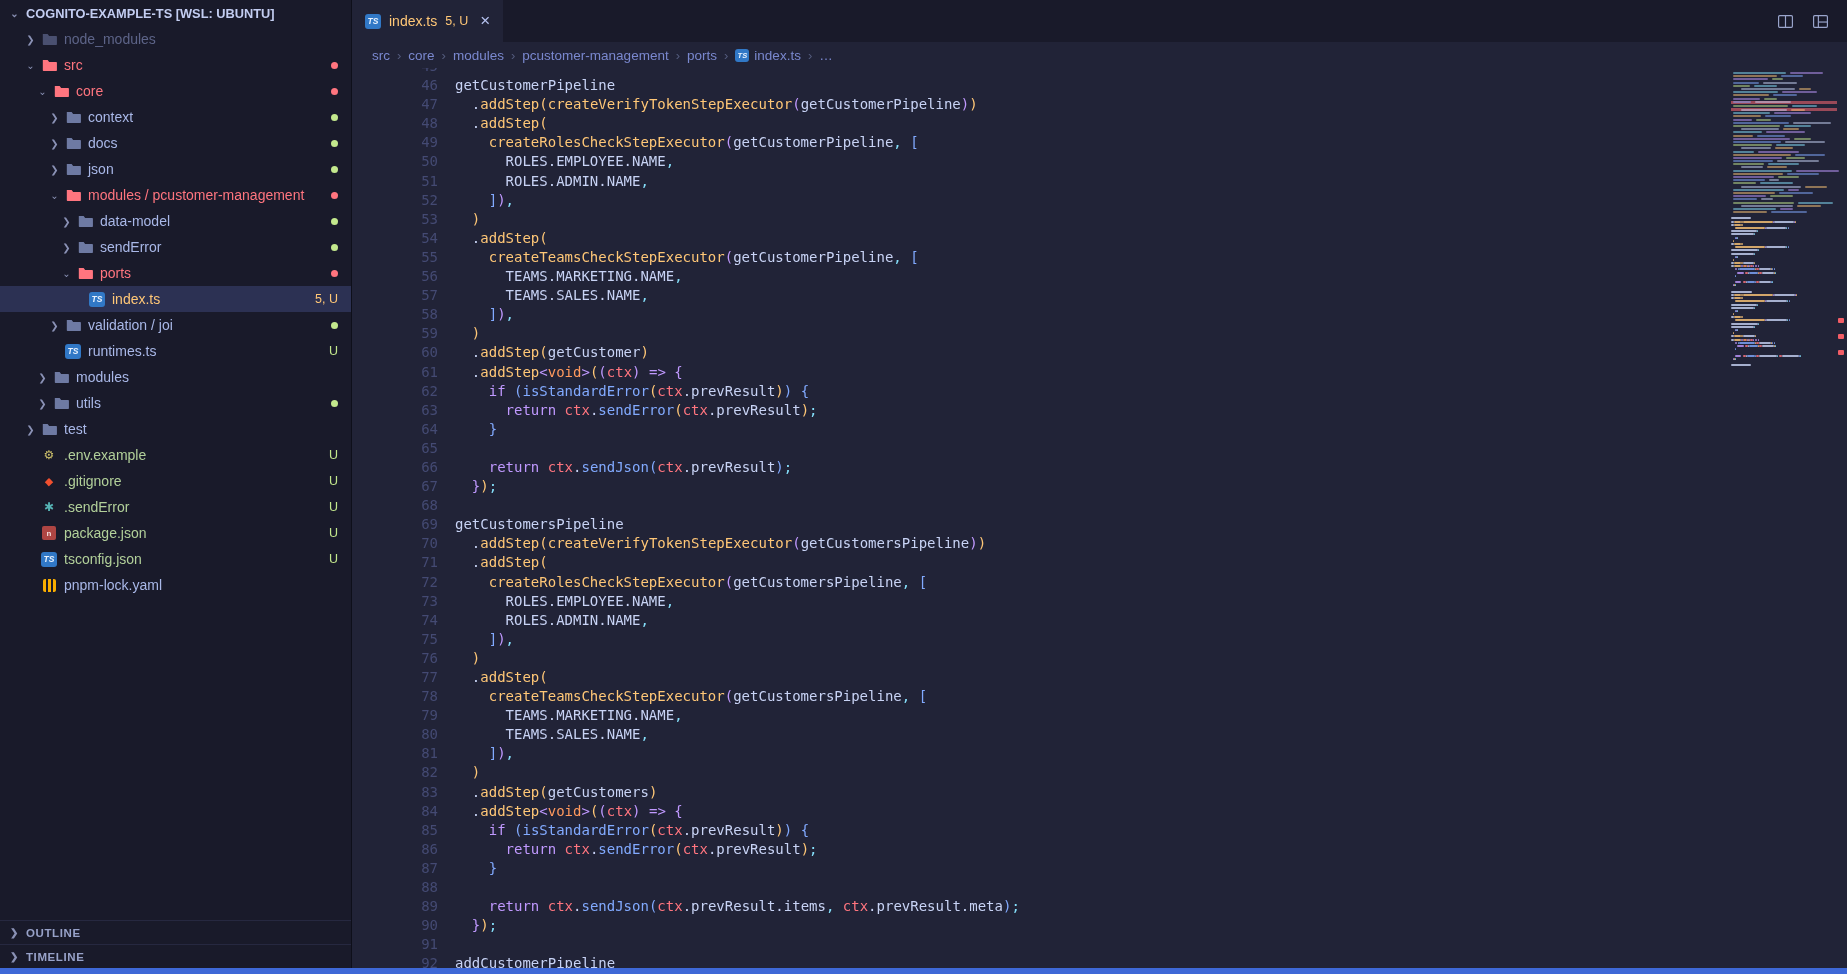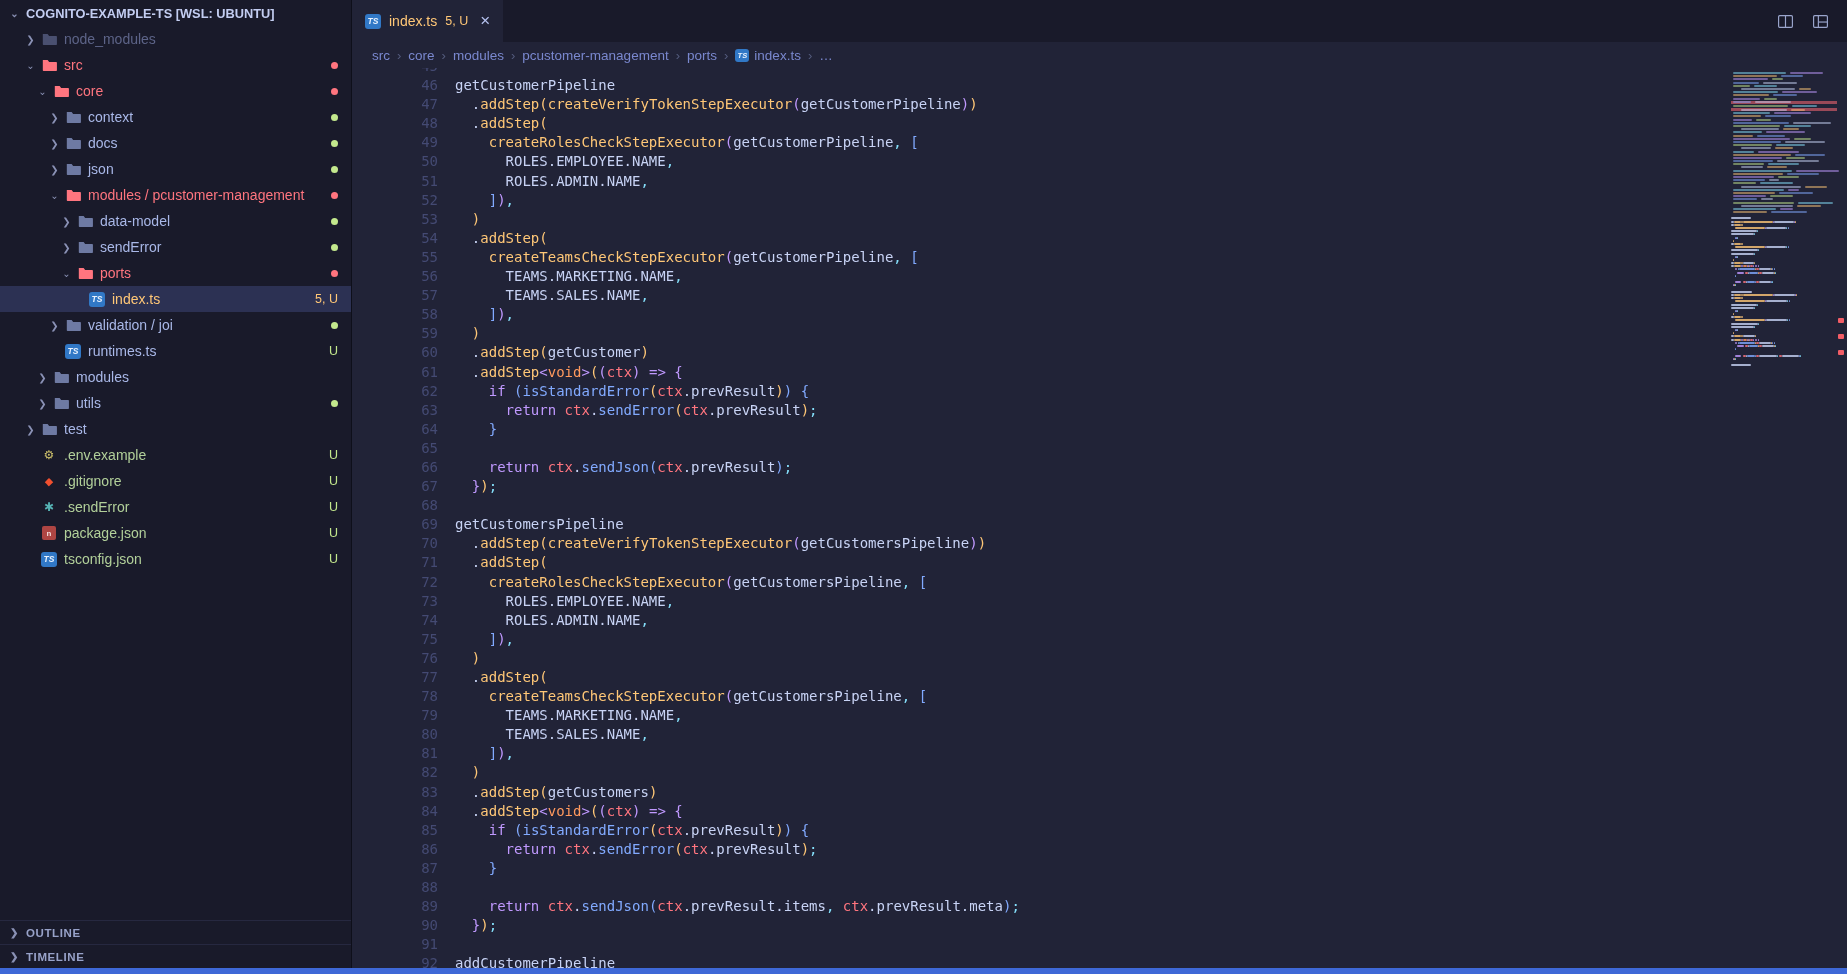--- a/index.html
+++ b/index.html
@@ -328,20 +328,28 @@
         </div>
         <div class="trow" style="padding-left: 22px;">
           <span class="twisty"></span>
           <span class="file-icon">
             <span class="tsb">TS</span>
           </span>
           <span class="tlabel c-untracked">tsconfig.json</span>
           <span class="tright">
             <span class="badge bc-green">U</span>
           </span>
+        </div>
+        <div class="trow" style="padding-left: 22px;">
+          <span class="twisty"></span>
+          <span class="file-icon">
+            <span class="pnpmb"></span>
+          </span>
+          <span class="tlabel c-normal">pnpm-lock.yaml</span>
+          <span class="tright"></span>
         </div>
       </div>
     <div class="panel-section first">
       <span class="twisty">❯</span>
       <span>OUTLINE</span>
     </div>
     <div class="panel-section">
       <span class="twisty">❯</span>
       <span>TIMELINE</span>
     </div>

